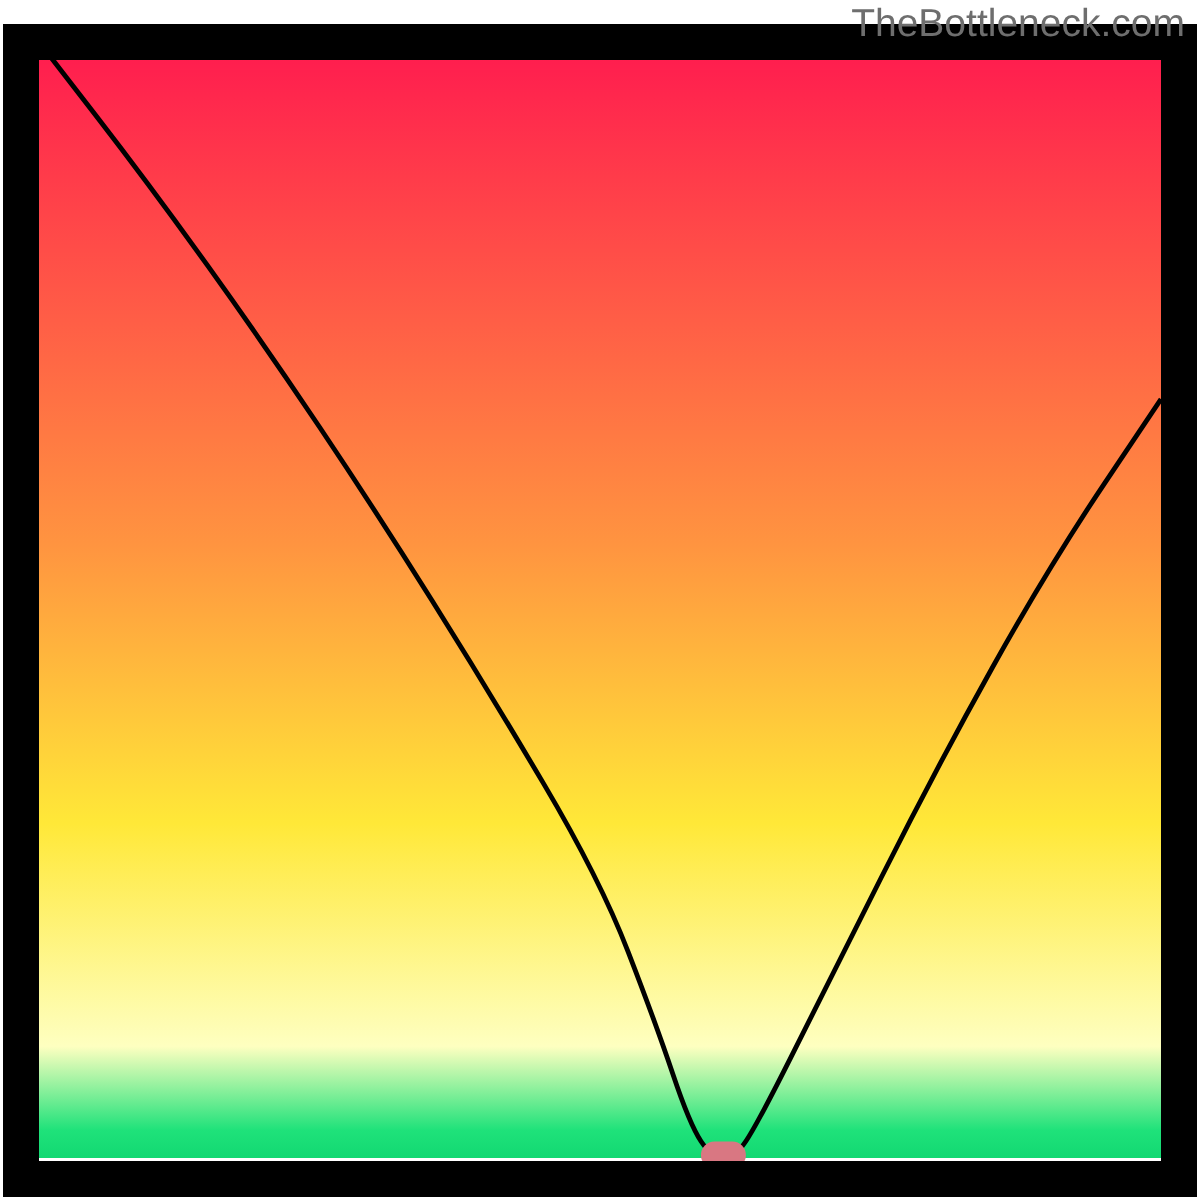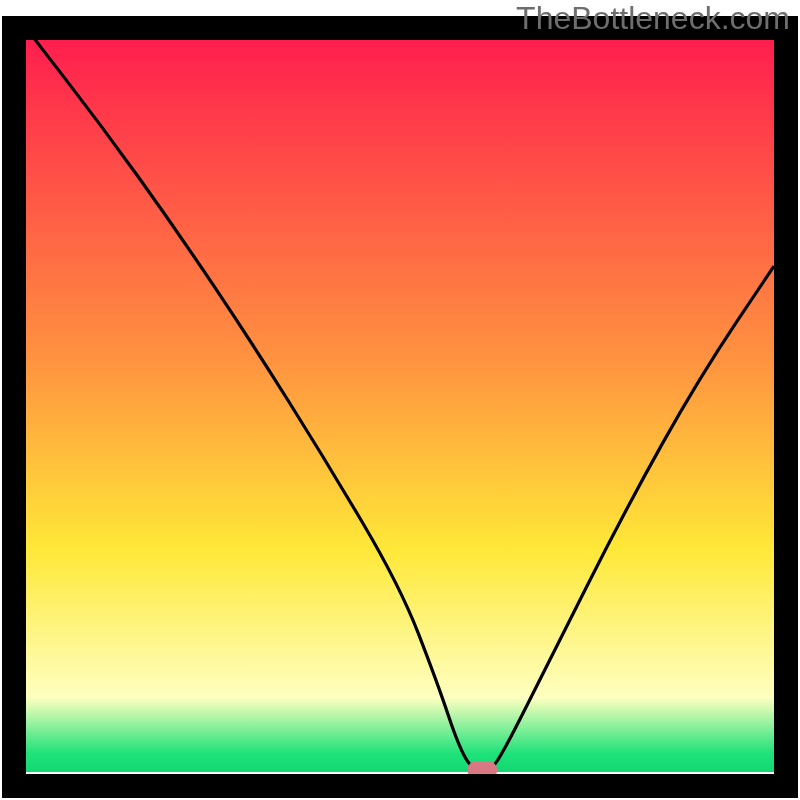--- a/index.html
+++ b/index.html
@@ -13,21 +13,21 @@
   .container {
     position: relative;
     width: 800px;
     height: 800px;
   }
   .attribution {
     position: absolute;
     top: 0;
     right: 10px;
     font-family: Arial, Helvetica, sans-serif;
-    font-size: 32px;
+    font-size: 26px;
     color: #6e6e6e;
     font-weight: 500;
   }
   svg {
     display: block;
   }
 </style>
 </head>
 <body>
 

